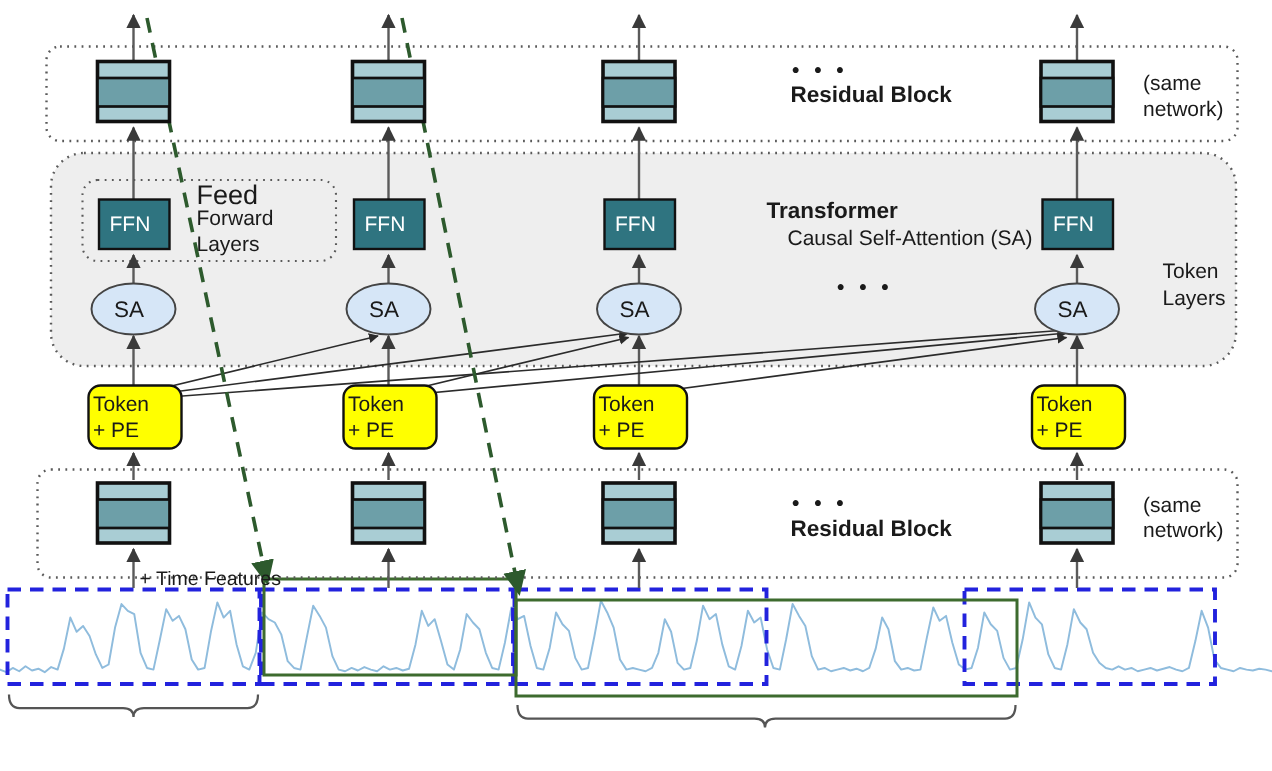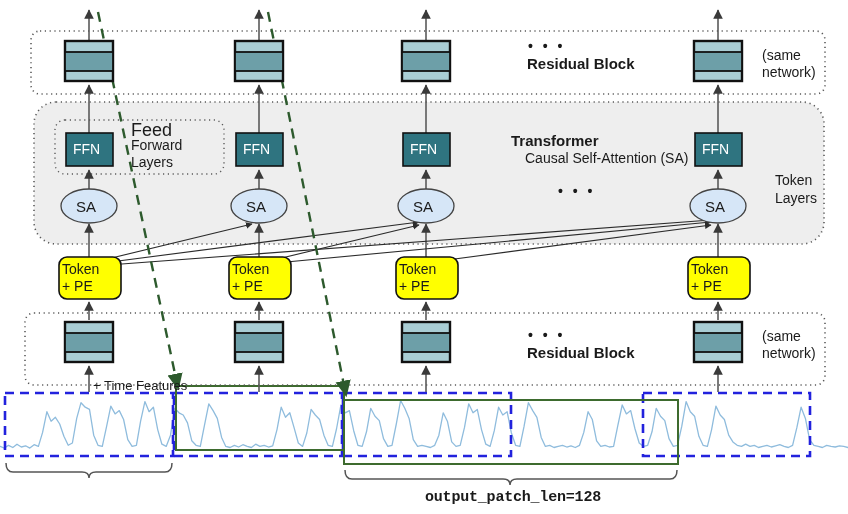--- a/index.html
+++ b/index.html
@@ -190,21 +190,20 @@
 <div class="lbl" style="left:775px;top:172px;font-size:14px;">Token</div>
 <div class="lbl" style="left:775px;top:190px;font-size:14px;">Layers</div>
 
 <div class="lbl lbl-bold" style="left:528px;top:327px;font-size:14px;letter-spacing:3px;">• • •</div>
 <div class="lbl lbl-bold" style="left:527px;top:344px;font-size:15px;">Residual Block</div>
 <div class="lbl" style="left:762px;top:328px;font-size:14px;">(same</div>
 <div class="lbl" style="left:762px;top:345px;font-size:14px;">network)</div>
 
 <div class="lbl" style="left:93px;top:379px;font-size:13px;">+ Time Features</div>
 
-<div class="lbl mono" style="left:425px;top:489px;font-size:15px;">output_patch_len=128</div>
 
 <div id="nodeTexts">
       <div class="lbl" style="left: 73px; top: 141px; font-size: 14px; color: rgb(255, 255, 255);">FFN</div>
       <div class="lbl" style="left: 76px; top: 198px; font-size: 15px;">SA</div>
       <div class="lbl" style="left: 62px; top: 261px; font-size: 14px;">Token</div>
       <div class="lbl" style="left: 62px; top: 278px; font-size: 14px;">+ PE</div>
       <div class="lbl" style="left: 243px; top: 141px; font-size: 14px; color: rgb(255, 255, 255);">FFN</div>
       <div class="lbl" style="left: 246px; top: 198px; font-size: 15px;">SA</div>
       <div class="lbl" style="left: 232px; top: 261px; font-size: 14px;">Token</div>
       <div class="lbl" style="left: 232px; top: 278px; font-size: 14px;">+ PE</div>

